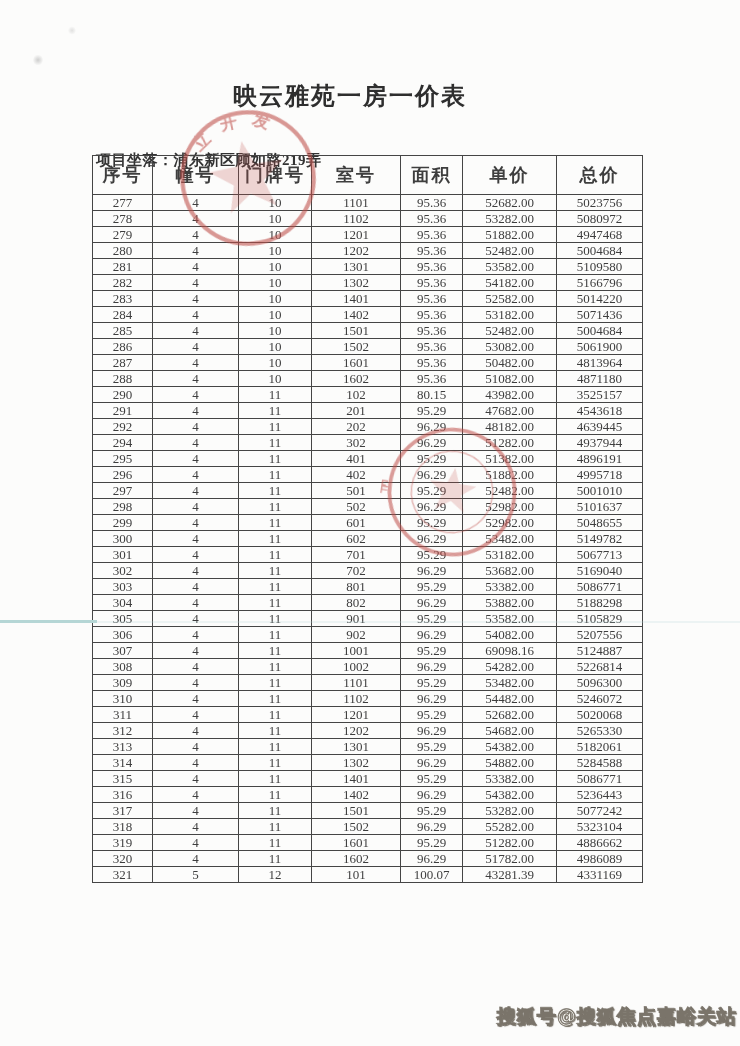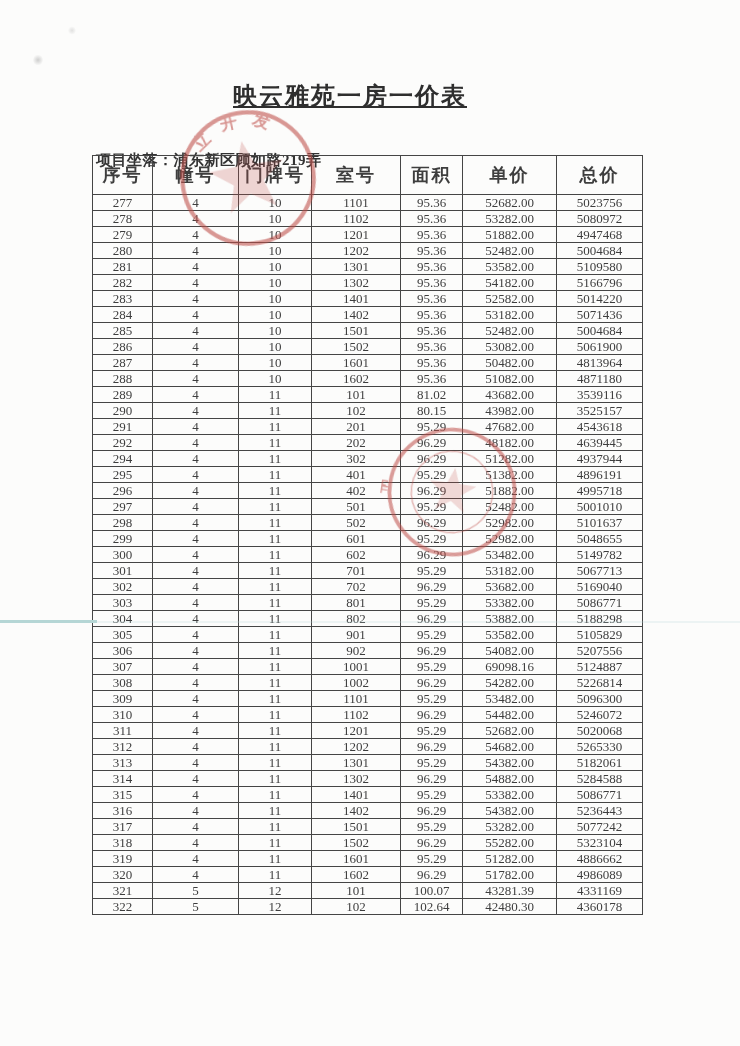--- a/index.html
+++ b/index.html
@@ -17,21 +17,20 @@
   
   .smudge { position: absolute; border-radius: 50%; background: radial-gradient(circle, rgba(120,120,120,.35) 0%, rgba(120,120,120,0) 70%); }
   .s1 { left: 33px; top: 54px; width: 10px; height: 12px; }
   .s2 { left: 68px; top: 26px; width: 8px; height: 9px; opacity: .6; }
 
   .doc-title {
     position: absolute; left: 75px; top: 80px; width: 550px;
     text-align: center;
     font-size: 24px; font-weight: bold; letter-spacing: 2px;
     color: #2e2e2e;
-    text-decoration: underline;
   }
   .location {
     position: absolute; left: 96px; top: 151px;
     font-size: 15px; font-weight: 600; letter-spacing: .5px;
     color: #333;
   }
 
   table.price-table {
     position: absolute; left: 92px; top: 155px;
     width: 550px;
@@ -208,29 +207,20 @@
         <tr>
           <td>288</td>
           <td>4</td>
           <td>10</td>
           <td>1602</td>
           <td>95.36</td>
           <td>51082.00</td>
           <td>4871180</td>
         </tr>
         <tr>
-          <td>289</td>
-          <td>4</td>
-          <td>11</td>
-          <td>101</td>
-          <td>81.02</td>
-          <td>43682.00</td>
-          <td>3539116</td>
-        </tr>
-        <tr>
           <td>290</td>
           <td>4</td>
           <td>11</td>
           <td>102</td>
           <td>80.15</td>
           <td>43982.00</td>
           <td>3525157</td>
         </tr>
         <tr>
           <td>291</td>
@@ -494,29 +484,20 @@
           <td>4986089</td>
         </tr>
         <tr>
           <td>321</td>
           <td>5</td>
           <td>12</td>
           <td>101</td>
           <td>100.07</td>
           <td>43281.39</td>
           <td>4331169</td>
-        </tr>
-        <tr>
-          <td>322</td>
-          <td>5</td>
-          <td>12</td>
-          <td>102</td>
-          <td>102.64</td>
-          <td>42480.30</td>
-          <td>4360178</td>
         </tr>
       </tbody>
   </table>
 
   <svg class="stamp stamp1" viewBox="0 0 160 160">
     <defs>
       <path id="arc1" d="M 22,82 A 58,58 0 0 1 138,82" fill="none"></path>
     </defs>
     <circle cx="80" cy="80" r="70" fill="none" stroke="#bf4f4a" stroke-width="4.5"></circle>
     <polygon points="80,40 90,66.2 119.9,67 96.2,85.3 104.7,114 80,97 55.3,114 63.8,85.3 40.1,67 70,66.2" fill="rgba(191,79,74,0.4)"></polygon>
@@ -528,14 +509,15 @@
   <svg class="stamp stamp2" viewBox="0 0 150 150">
     <circle cx="75" cy="75" r="66" fill="none" stroke="#bf4f4a" stroke-width="4"></circle>
     <circle cx="75" cy="75" r="43" fill="none" stroke="#bf4f4a" stroke-width="1.6" opacity=".7"></circle>
     <polygon points="75,49 81.2,65.5 99.7,66 85,77.3 90.3,95 75,84.5 59.7,95 65,77.3 50.3,66 68.8,65.5" fill="rgba(191,79,74,0.38)"></polygon>
     <text x="1" y="62" font-size="13" fill="#bf4f4a" font-weight="bold" style="writing-mode: vertical-rl; glyph-orientation-vertical: 0;">十三</text>
   </svg>
 
   <div class="scanline"></div>
   <div class="scanline-ext"></div>
 
+  <div class="watermark">搜狐号@搜狐焦点嘉峪关站</div>
 
 </div>
 
 </body></html>

